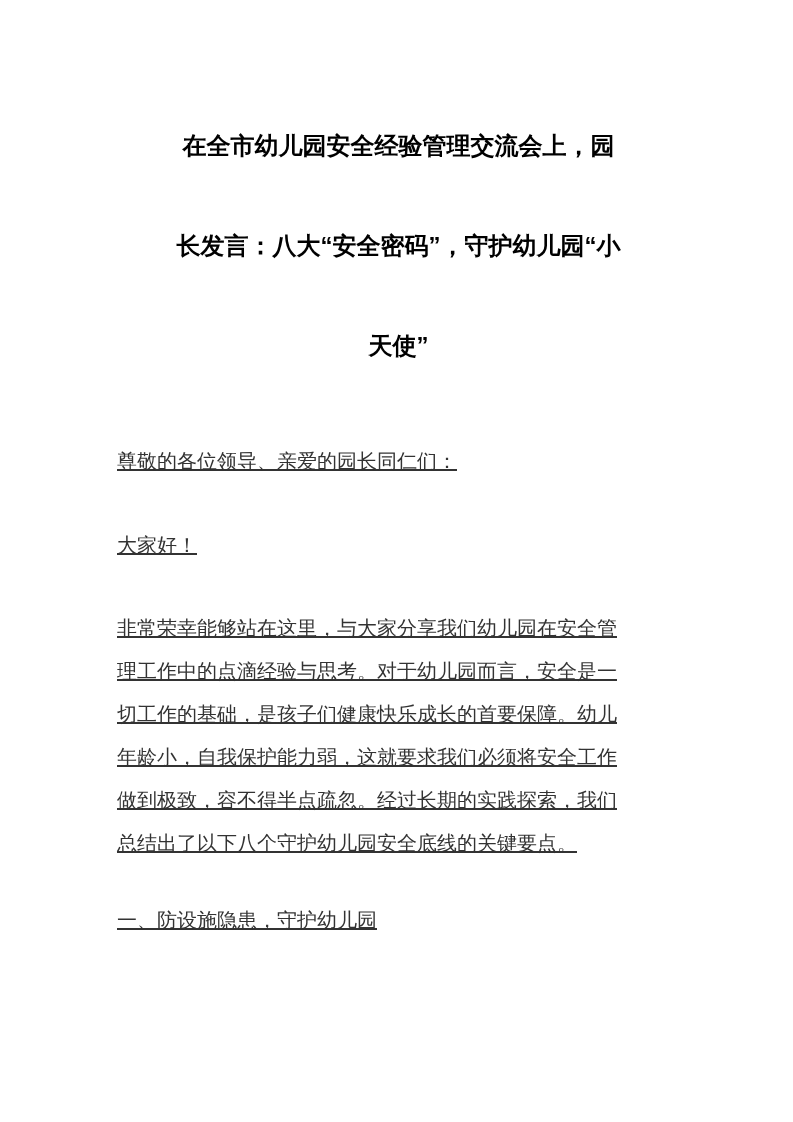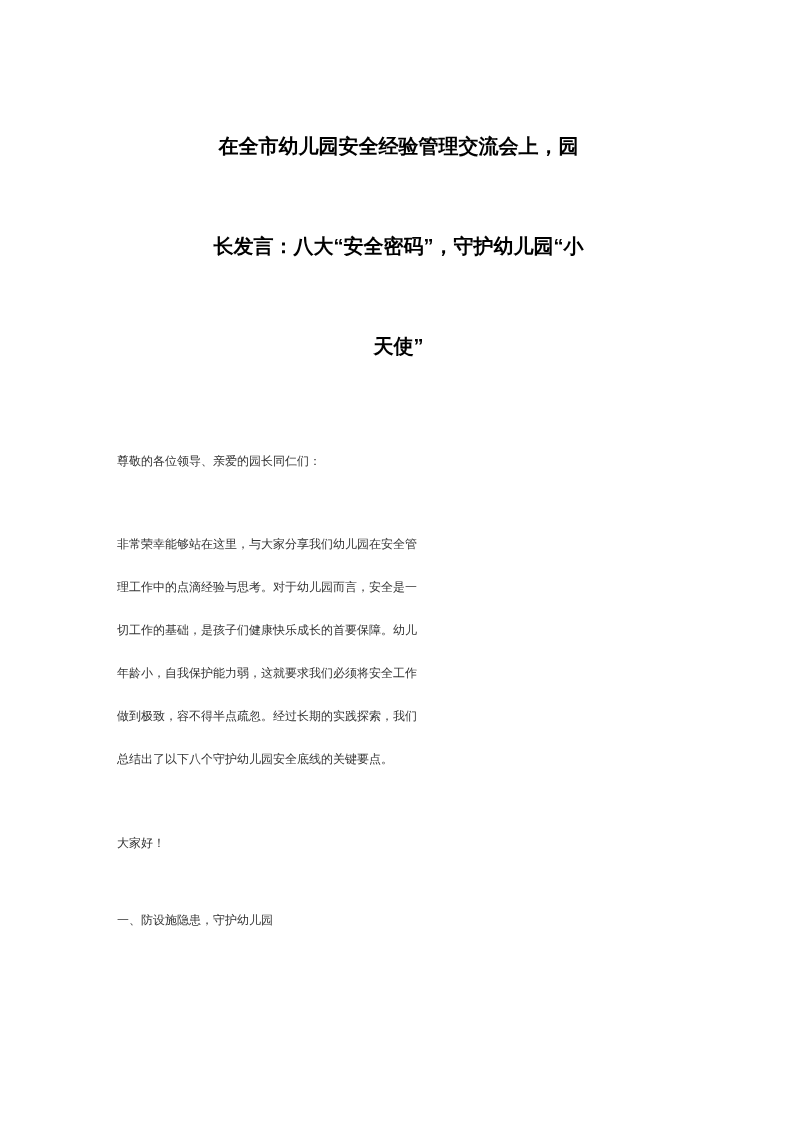--- a/index.html
+++ b/index.html
@@ -13,53 +13,54 @@
     font-family: "Liberation Sans", "DejaVu Sans", sans-serif;
   }
   .page {
     width: 793px;
     height: 1122px;
     background: #ffffff;
     padding: 0 113px 0 117px;
   }
   .doc-title {
     margin-top: 96px;
-    font-size: 20px;
+    font-size: 24px;
     font-weight: 700;
     line-height: 100px;
     color: #000000;
     text-align: center;
     letter-spacing: 0px;
     white-space: pre-line;
   }
   .para {
-    font-size: 12px;
+    font-size: 20px;
     line-height: 43px;
     color: #333333;
     text-align: left;
     white-space: pre-line;
+    text-decoration: underline;
   }
   .salutation   { margin-top: 44px; }
   .greeting     { margin-top: 41px; }
   .body-par     { margin-top: 40px; }
   .section-head { margin-top: 34px; }
 </style>
 </head>
 <body>
 
 <div class="page">
   <h1 class="doc-title">在全市幼儿园安全经验管理交流会上，园
 长发言：八大“安全密码”，守护幼儿园“小
 天使”</h1>
 
   <p class="para salutation">尊敬的各位领导、亲爱的园长同仁们：</p>
 
+  <p class="para greeting">大家好！</p>
+
   <p class="para body-par">非常荣幸能够站在这里，与大家分享我们幼儿园在安全管
 理工作中的点滴经验与思考。对于幼儿园而言，安全是一
 切工作的基础，是孩子们健康快乐成长的首要保障。幼儿
 年龄小，自我保护能力弱，这就要求我们必须将安全工作
 做到极致，容不得半点疏忽。经过长期的实践探索，我们
 总结出了以下八个守护幼儿园安全底线的关键要点。</p>
 
-  <p class="para greeting">大家好！</p>
-
   <p class="para section-head">一、防设施隐患，守护幼儿园</p>
 </div>
 
 </body></html>

